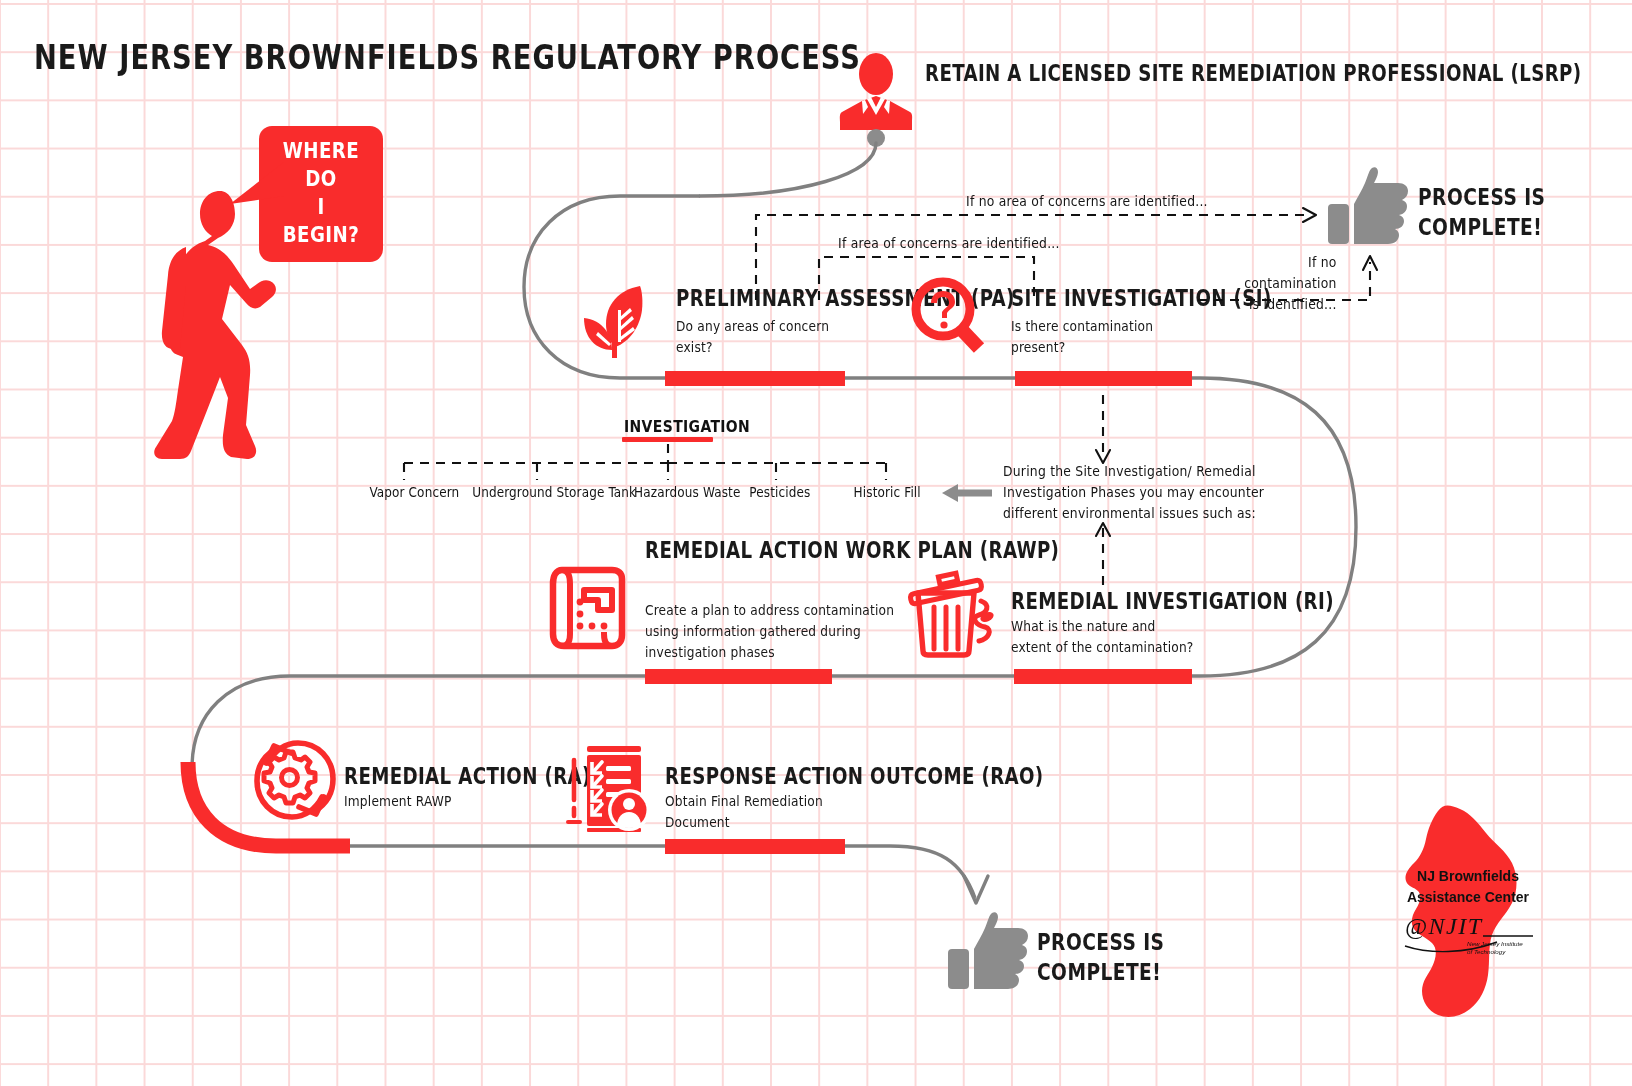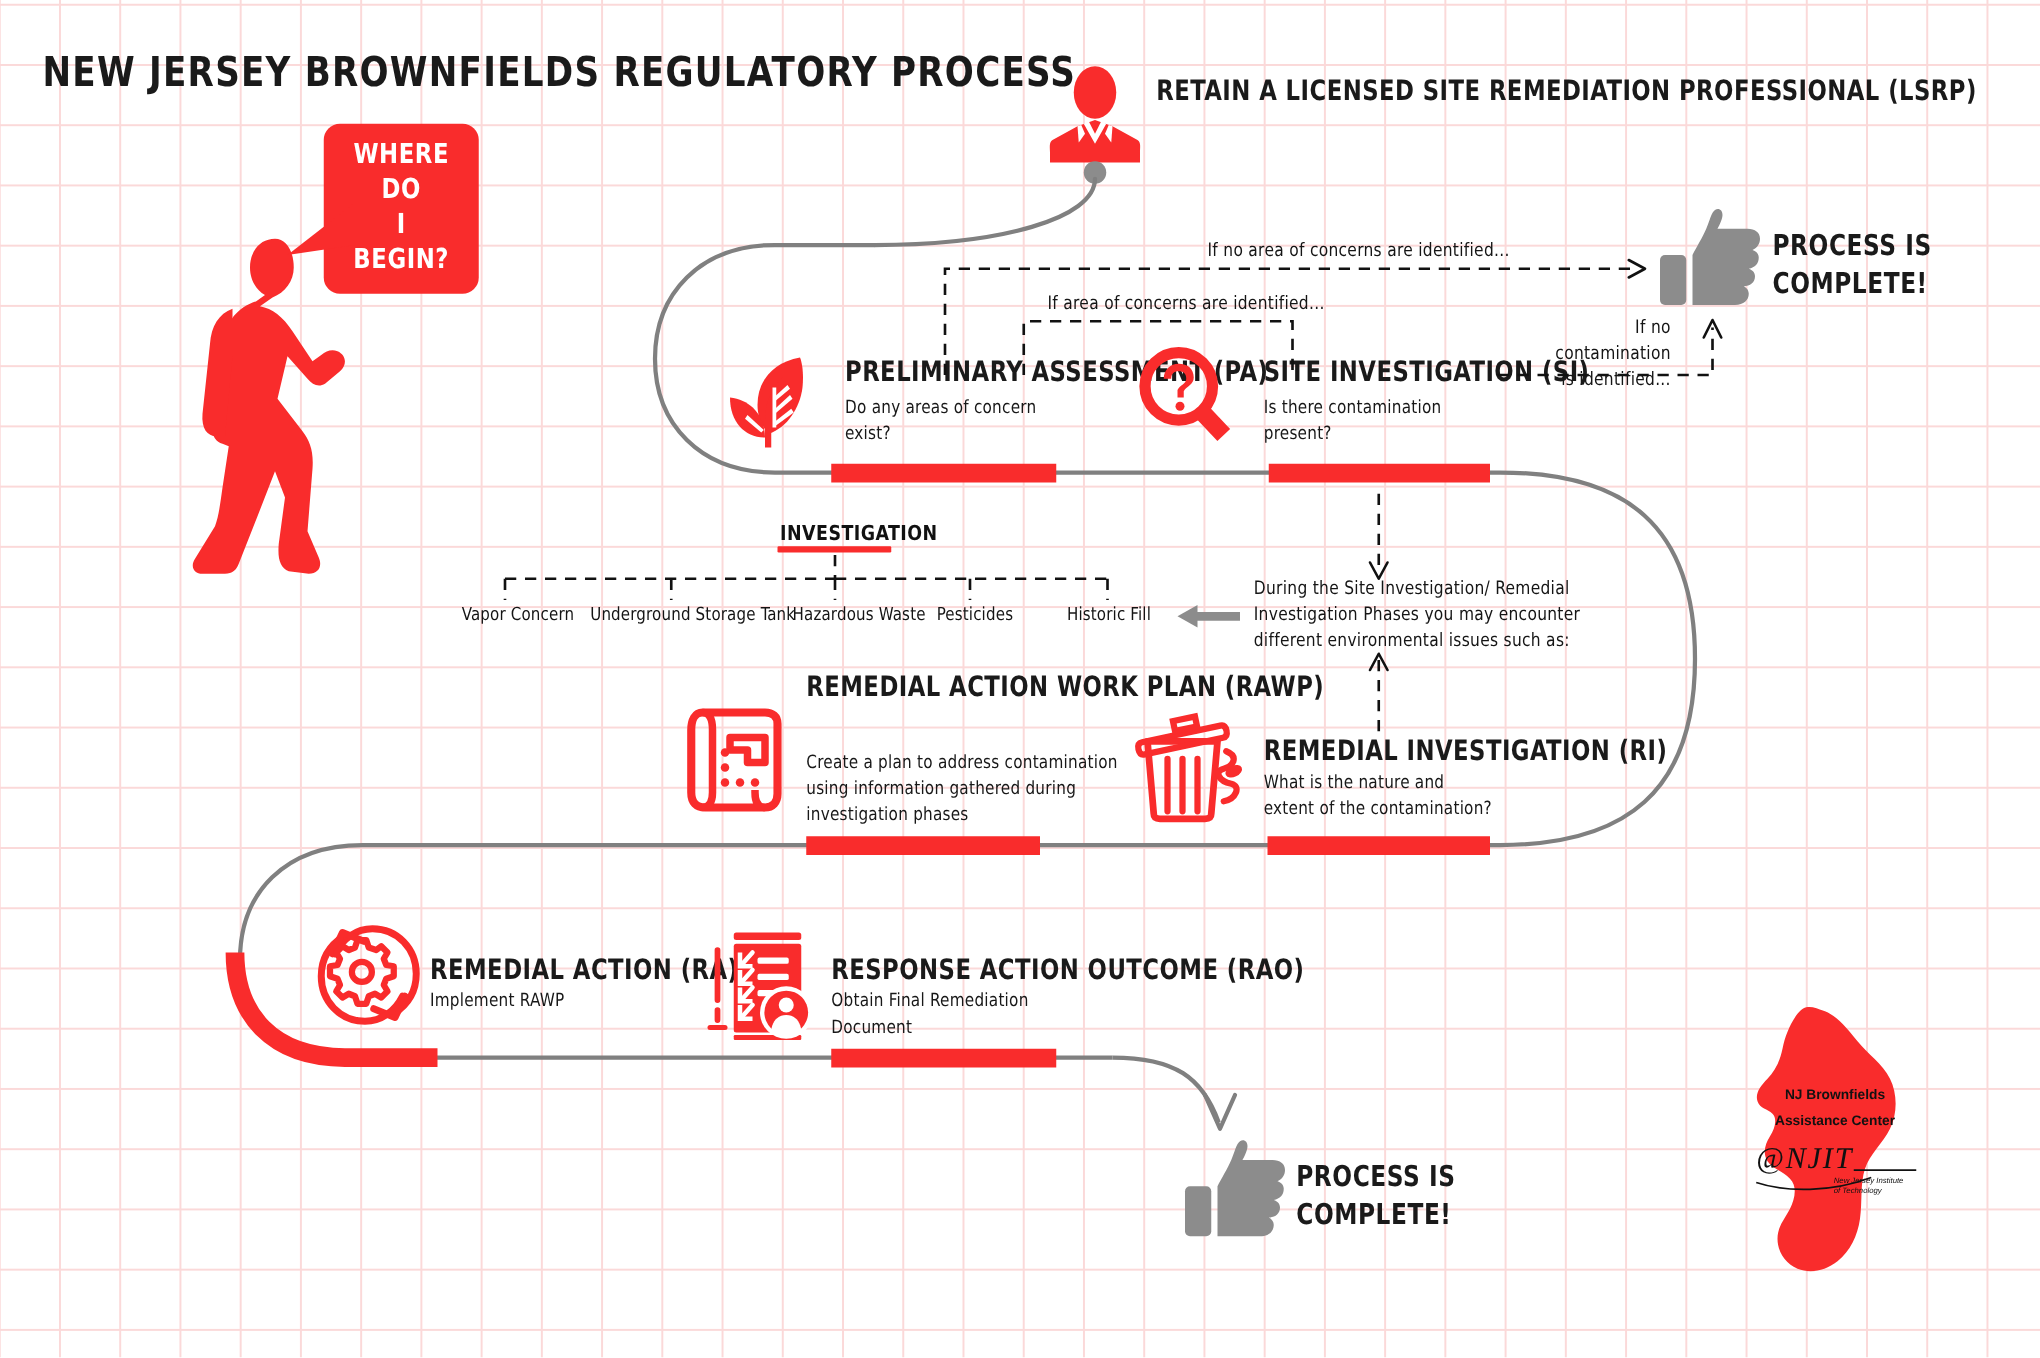--- a/index.html
+++ b/index.html
@@ -99,21 +99,21 @@
     font-size: 16.5px;
     color: #111;
     letter-spacing: 0.4px;
     transform: scaleX(0.94);
     transform-origin: left center;
     white-space: nowrap;
   }
   .logo-txt {
     font-family: "Liberation Sans", sans-serif;
     font-weight: 700;
-    font-size: 11px;
+    font-size: 14px;
     color: #111;
     line-height: 21px;
     text-align: center;
     white-space: pre-line;
   }
 
   
   .bubble {
     background: #f92c2c;
     border-radius: 13px;
@@ -134,21 +134,21 @@
 
   <div class="abs head-title" style="left:34px; top:38px;">NEW JERSEY BROWNFIELDS REGULATORY PROCESS</div>
 
   <div class="abs" style="left:150px; top:185px; width:180px; height:275px;">
     <svg width="180" height="275" viewBox="0 0 180 275">
       <path fill="#F92C2C" d="M70 6 C58 6 50 16 50 29 C50 39 55 47 62 51 L55 56 C40 61 31 72 29 88 L20 150 C18 163 22 168 28 170 L33 172 L28 205 C26 219 25 228 22 236 L6 262 C2 268 5 274 12 274 L30 274 C36 274 39 271 41 266 L56 228 L70 192 L78 213 L73 250 C72 262 74 269 81 272 L97 274 C105 274 108 268 105 261 L96 240 L100 190 C101 176 98 168 92 160 L72 134 L80 100 L96 118 C100 123 105 125 110 122 L122 112 C128 107 127 99 120 96 C115 94 111 96 107 99 L100 104 L84 80 C76 68 68 62 58 60 L68 53 C78 49 85 40 85 29 C85 16 79 6 70 6 Z"></path>
       <path fill="#F92C2C" d="M36 62 C25 66 19 76 18 90 L12 146 C11 158 16 164 23 164 L30 164 L36 100 Z"></path>
     </svg>
   </div>
 
-  <div class="abs bubble" style="left:259px; top:99px; width:124px;">
+  <div class="abs bubble" style="left:259px; top:126px; width:124px;">
     <div class="bubble-txt">WHERE DO
 I BEGIN?</div>
   </div>
   <svg class="abs" style="left:228px; top:160px;" width="60" height="50">
     <path d="M56 2 L56 36 L2 44 Z" fill="#F92C2C"></path>
   </svg>
 
   <div class="abs" style="left:840px; top:52px; width:72px; height:78px;">
     <svg width="72" height="78" viewBox="0 0 72 78">
       <ellipse cx="36" cy="22" rx="17" ry="21" fill="#F92C2C"></ellipse>

